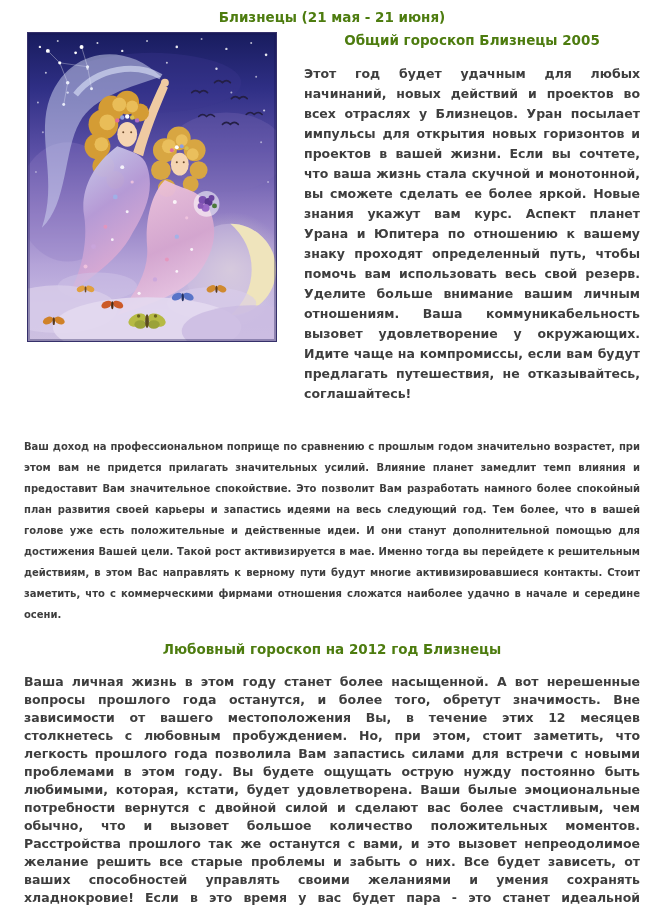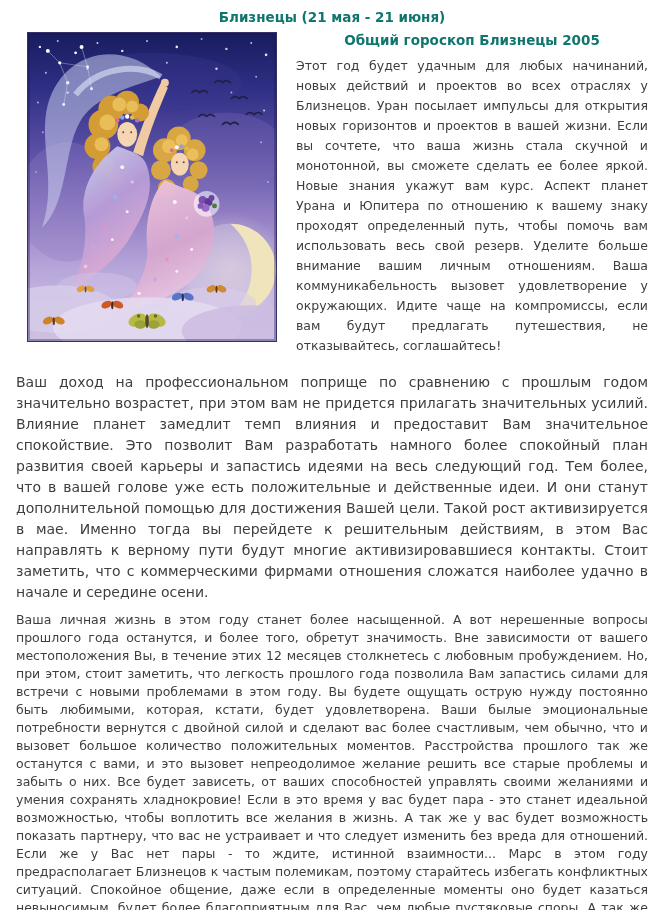--- a/index.html
+++ b/index.html
@@ -3,37 +3,37 @@
 <meta charset="utf-8">
 <style>
   html,body{margin:0;padding:0;}
   body{
     width:664px;height:910px;overflow:hidden;background:#ffffff;
     font-family:"DejaVu Sans","Liberation Sans",sans-serif;
     color:#3e3e3e;
   }
   .page{padding:0 8px;}
   h1,h2{
-    text-align:center;font-weight:bold;color:#0f766e;
+    text-align:center;font-weight:bold;color:#4d7c0f;
     font-size:13.5px;line-height:16px;
   }
   h1.page-title{margin:9px 0 7px;}
   .top-row{display:flex;align-items:flex-start;padding-left:19px;}
   .artwork{
     width:250px;height:310px;flex:0 0 auto;
     border:1px solid #35306a;box-sizing:border-box;
     background:#241f63;
   }
   .artwork svg{display:block;width:100%;height:100%;}
   .right-col{flex:1;min-width:0;padding-left:11px;}
   .right-col h2{margin:0 0 6px;}
-  p{margin:8px;text-align:justify;}
+  p{margin:16px;text-align:justify;font-weight:bold;}
   .col-text{font-size:12.5px;line-height:20px;}
   h2.mid-heading{margin:16px 0 10px;clear:both;}
-  .full-text{font-size:14px;line-height:21px;}
+  .full-text{font-size:10px;line-height:21px;}
   .love-text{font-size:12.5px;line-height:18px;}
 </style>
 </head>
 <body>
 
 <div class="page">
 
   <h1 class="page-title">Близнецы (21 мая - 21 июня)</h1>
 
   <div class="top-row">
@@ -272,15 +272,16 @@
     </div>
 
     <div class="right-col">
       <h2>Общий гороскоп Близнецы 2005</h2>
       <p class="col-text">Этот год будет удачным для любых начинаний, новых действий и проектов во всех отраслях у Близнецов. Уран посылает импульсы для открытия новых горизонтов и проектов в вашей жизни. Если вы сочтете, что ваша жизнь стала скучной и монотонной, вы сможете сделать ее более яркой. Новые знания укажут вам курс. Аспект планет Урана и Юпитера по отношению к вашему знаку проходят определенный путь, чтобы помочь вам использовать весь свой резерв. Уделите больше внимание вашим личным отношениям. Ваша коммуникабельность вызовет удовлетворение у окружающих. Идите чаще на компромиссы, если вам будут предлагать путешествия, не отказывайтесь, соглашайтесь!</p>
     </div>
   </div>
 
   <p class="full-text">Ваш доход на профессиональном поприще по сравнению с прошлым годом значительно возрастет, при этом вам не придется прилагать значительных усилий. Влияние планет замедлит темп влияния и предоставит Вам значительное спокойствие. Это позволит Вам разработать намного более спокойный план развития своей карьеры и запастись идеями на весь следующий год. Тем более, что в вашей голове уже есть положительные и действенные идеи. И они станут дополнительной помощью для достижения Вашей цели. Такой рост активизируется в мае. Именно тогда вы перейдете к решительным действиям, в этом Вас направлять к верному пути будут многие активизировавшиеся контакты. Стоит заметить, что с коммерческими фирмами отношения сложатся наиболее удачно в начале и середине осени.</p>
 
+  <h2 class="mid-heading">Любовный гороскоп на 2012 год Близнецы</h2>
   <p class="full-text love-text">Ваша личная жизнь в этом году станет более насыщенной. А вот нерешенные вопросы прошлого года останутся, и более того, обретут значимость. Вне зависимости от вашего местоположения Вы, в течение этих 12 месяцев столкнетесь с любовным пробуждением. Но, при этом, стоит заметить, что легкость прошлого года позволила Вам запастись силами для встречи с новыми проблемами в этом году. Вы будете ощущать острую нужду постоянно быть любимыми, которая, кстати, будет удовлетворена. Ваши былые эмоциональные потребности вернутся с двойной силой и сделают вас более счастливым, чем обычно, что и вызовет большое количество положительных моментов. Расстройства прошлого так же останутся с вами, и это вызовет непреодолимое желание решить все старые проблемы и забыть о них. Все будет зависеть, от ваших способностей управлять своими желаниями и умения сохранять хладнокровие! Если в это время у вас будет пара - это станет идеальной возможностью, чтобы воплотить все желания в жизнь. А так же у вас будет возможность показать партнеру, что вас не устраивает и что следует изменить без вреда для отношений. Если же у Вас нет пары - то ждите, истинной взаимности... Марс в этом году предрасполагает Близнецов к частым полемикам, поэтому старайтесь избегать конфликтных ситуаций. Спокойное общение, даже если в определенные моменты оно будет казаться невыносимым, будет более благоприятным для Вас, чем любые пустяковые споры. А так же Вас будет ждать намного большее количество интересных знакомств, чем в прошлом году!</p>
 
 </div>
 
 </body></html>

